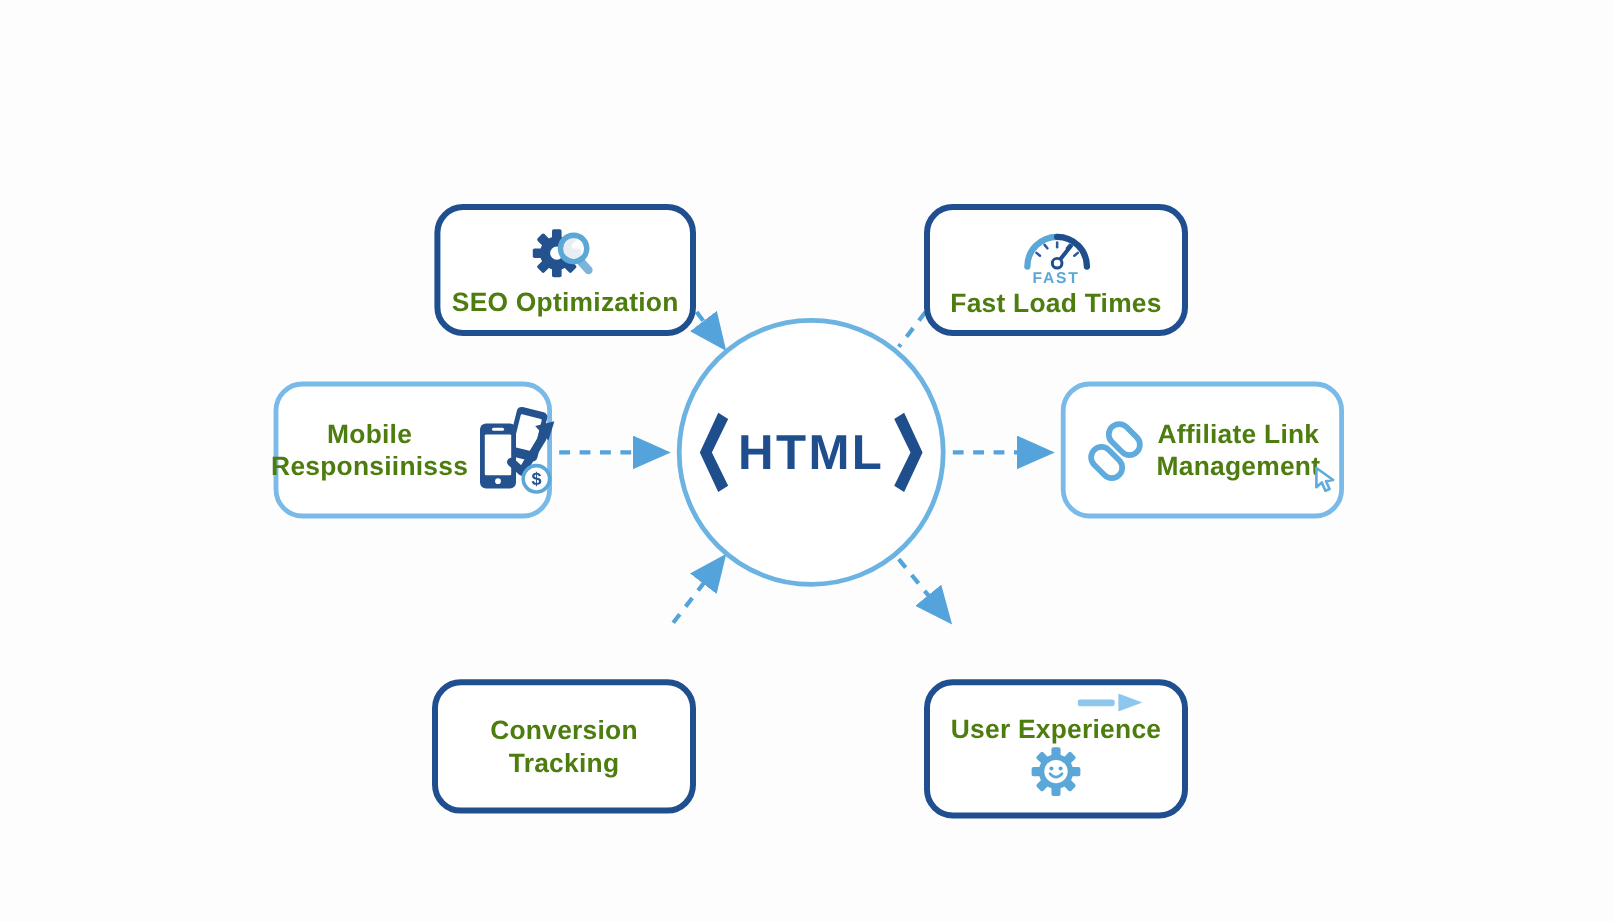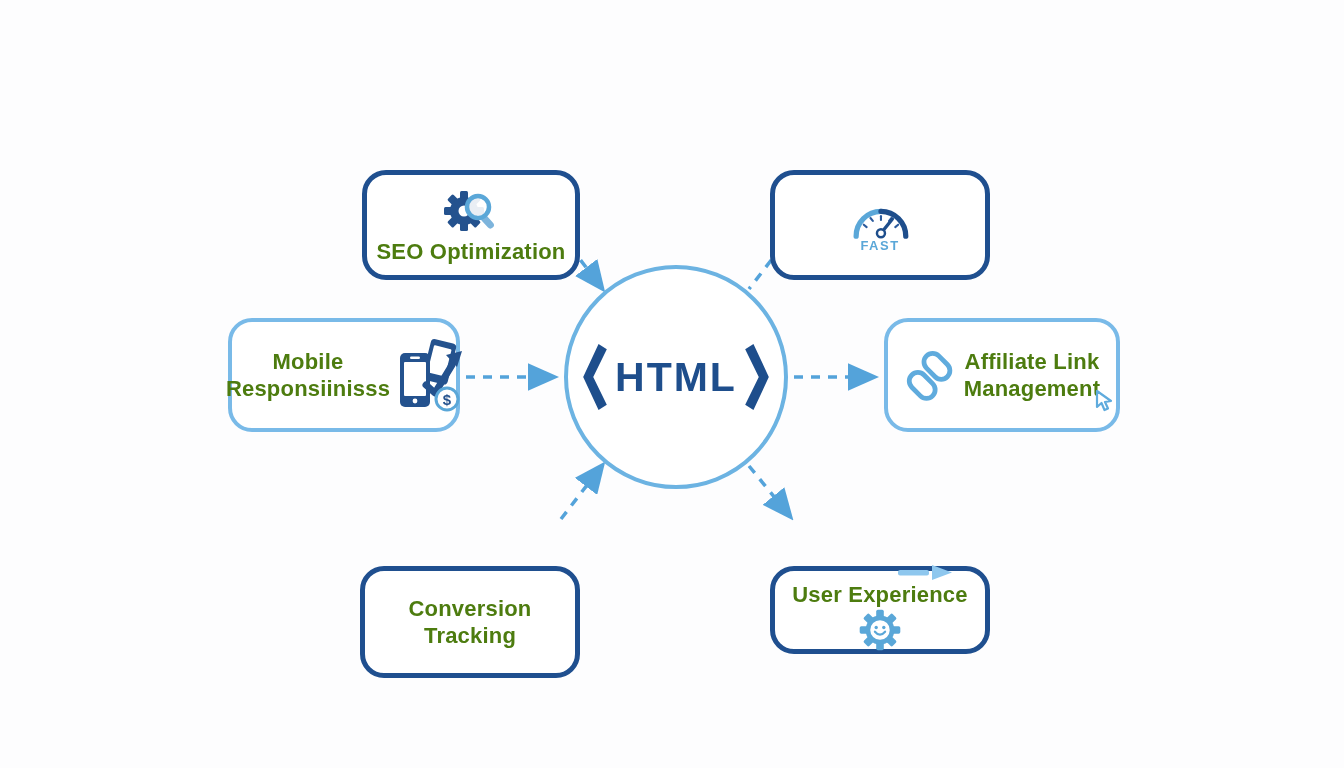--- a/index.html
+++ b/index.html
@@ -25,21 +25,21 @@
 
   
   .col { display:flex; flex-direction:column; align-items:center; }
   .row { display:flex; flex-direction:row; align-items:center; }
 
   #node-seo  { left:362px; top:122px; width:218px; height:110px; }
   #node-fast { left:770px; top:122px; width:220px; height:110px; }
   #node-mobile { left:228px; top:318px; width:232px; height:114px; }
   #node-affiliate { left:884px; top:318px; width:236px; height:114px; }
   #node-conversion { left:360px; top:518px; width:220px; height:112px; }
-  #node-ux { left:770px; top:518px; width:220px; height:88px; }
+  #node-ux { left:770px; top:518px; width:220px; height:116px; }
 
   .fast-badge { color:#5aa7d8; font-weight:bold; font-size:13px; letter-spacing:1.5px;
     margin-top:-2px; }
 
   .mobile-text { display:flex; flex-direction:column; align-items:center; margin-right:6px; }
   .affiliate-text { position:relative; margin-left:8px; }
   .cursor-wrap { position:absolute; right:-16px; bottom:-15px; }
 
   .ux-arrow-row { width:100%; display:flex; justify-content:center;
     padding-left:90px; margin-bottom:1px; }
@@ -109,20 +109,21 @@
           <line x1="22" y1="28" x2="25" y2="30.5"></line>
           <line x1="29" y1="21" x2="31.5" y2="24"></line>
           <line x1="40" y1="19" x2="40" y2="23"></line>
           <line x1="51" y1="21" x2="48.5" y2="24"></line>
           <line x1="58" y1="28" x2="55" y2="30.5"></line>
         </g>
         <line x1="40" y1="37" x2="52" y2="22" stroke="#1e4e8c" stroke-width="3.5" stroke-linecap="round"></line>
         <circle cx="40" cy="37" r="4.2" fill="#ffffff" stroke="#1e4e8c" stroke-width="2.6"></circle>
       </svg>
       <div class="fast-badge">FAST</div>
+      <div class="label">Fast Load Times</div>
     </div>
   </div>
 
   <div id="node-affiliate" class="node node-light">
     <div class="row">
       <svg width="52" height="66" viewBox="0 0 60 70">
         <g fill="none" stroke="#5fabdd" stroke-width="5.5">
           <rect x="-10" y="-17" width="20" height="34" rx="10" transform="translate(21,47) rotate(-45)"></rect>
           <rect x="-10" y="-17" width="20" height="34" rx="10" transform="translate(38,25) rotate(-45)"></rect>
         </g>

